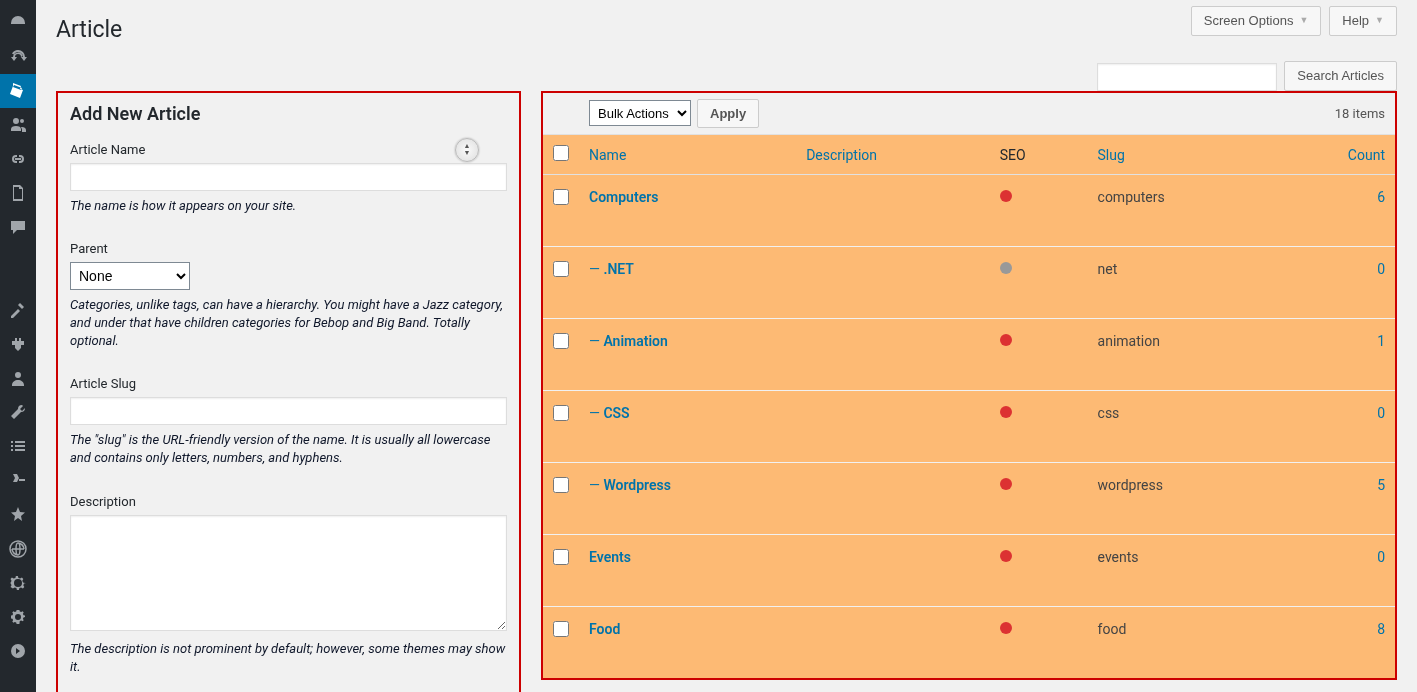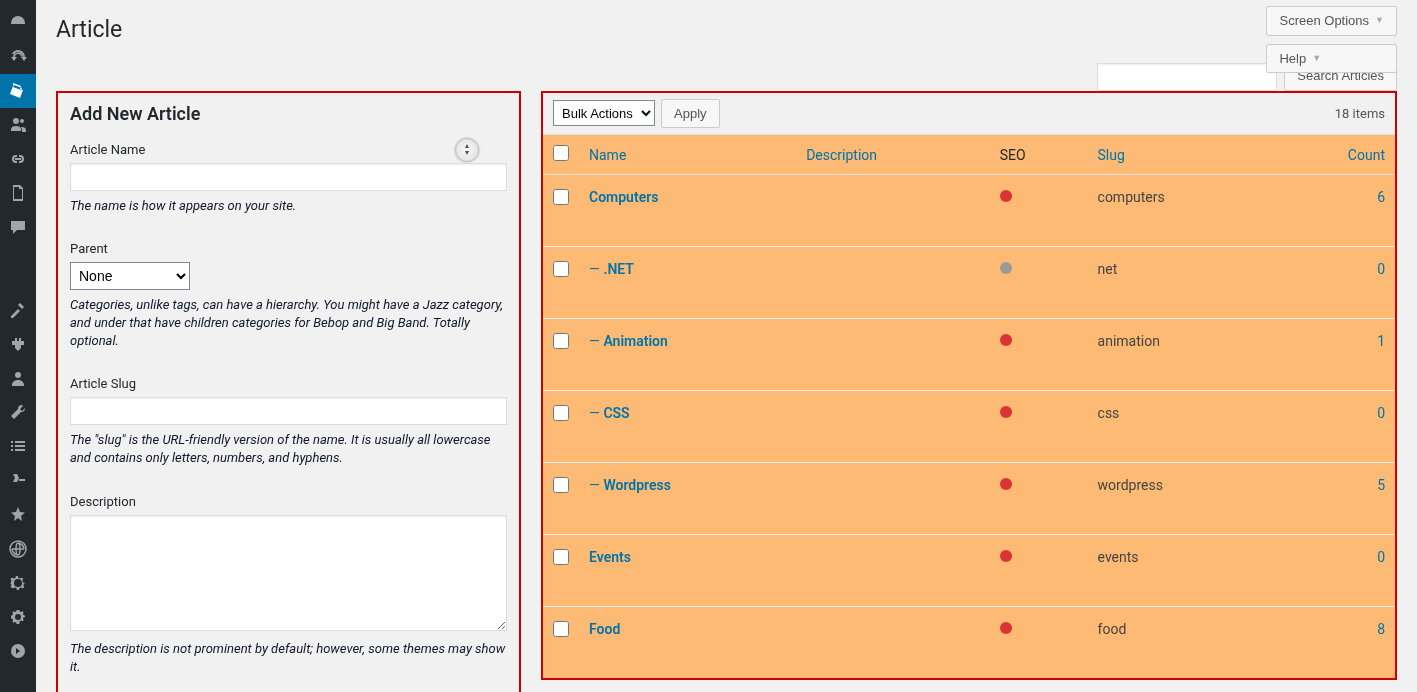--- a/index.html
+++ b/index.html
@@ -8,21 +8,21 @@
 
 
 .admin-bar { width: 36px; background: #23282d; display: flex; flex-direction: column; padding-top: 6px; }
 .admin-bar .item { width: 36px; height: 34px; display: flex; align-items: center; justify-content: center; color: #a0a5aa; cursor: pointer; }
 .admin-bar .item.active { background: #0073aa; color: #fff; }
 .admin-bar .item svg { width: 20px; height: 20px; fill: currentColor; }
 .admin-bar .gap { height: 50px; }
 
 
 .content { flex: 1; padding: 10px 20px 20px 20px; position: relative; }
-.top-buttons { position: absolute; top: 6px; right: 20px; display: flex; gap: 8px; flex-direction: column; }
+.top-buttons { position: absolute; top: 6px; right: 20px; display: flex; gap: 8px; }
 .btn { background: #f7f7f7; border: 1px solid #ccc; color: #555; padding: 4px 12px; font-size: 13px; cursor: pointer; border-radius: 2px; display: inline-flex; align-items: center; gap: 6px; line-height: 1.5; }
 .btn .tri { font-size: 9px; color: #aaa; }
 h1.page-title { font-size: 23px; font-weight: 400; color: #23282d; margin: 6px 0 18px 0; }
 
 .search-row { display: flex; justify-content: flex-end; gap: 7px; margin-bottom: 0; align-items: flex-end; }
 .search-row input[type=text] { width: 180px; height: 28px; border: 1px solid #ddd; background: #fff; padding: 0 8px; box-shadow: inset 0 1px 2px rgba(0,0,0,.07); }
 
 .cols { display: flex; gap: 20px; align-items: flex-start; }
 
 
@@ -31,23 +31,23 @@
 .field { margin-bottom: 26px; position: relative; }
 .field label { display: block; font-size: 13px; color: #23282d; margin-bottom: 6px; }
 .field input[type=text] { width: 100%; height: 28px; border: 1px solid #ddd; background: #fff; padding: 0 8px; box-shadow: inset 0 1px 2px rgba(0,0,0,.07); font-size: 14px; }
 .field select { width: 120px; height: 28px; border: 1px solid #7e8993; background: #fff; padding: 0 4px; font-size: 14px; }
 .field textarea { width: 100%; height: 116px; border: 1px solid #ddd; background: #fff; padding: 6px; box-shadow: inset 0 1px 2px rgba(0,0,0,.07); font-size: 13px; resize: both; }
 .field .help { font-style: italic; color: #0f172a; font-size: 13px; margin-top: 6px; line-height: 1.4; }
 .field .badge { position: absolute; right: 28px; top: -4px; width: 24px; height: 24px; border: 1px solid #bbb; border-radius: 50%; background: radial-gradient(#fafafa, #ddd); box-shadow: 0 0 2px rgba(0,0,0,.3); display: flex; flex-direction: column; align-items: center; justify-content: center; font-size: 7px; color: #555; line-height: 1; }
 
 
 .table-panel { flex: 1; border: 2px solid #c00; }
-.table-head { display: flex; align-items: center; padding: 6px 10px; }
+.table-head { display: flex; align-items: center; padding: 6px 10px; margin-left: 36px; }
 .table-head select { height: 26px; border: 1px solid #7e8993; background: #fff; font-size: 13px; padding: 0 4px; }
-.table-head .apply { margin-left: 6px; }
+.table-head .apply { margin-left: 6px; font-weight: bold; }
 .table-head .count { margin-left: auto; font-size: 13px; color: #555; }
 
 table.list { width: 100%; border-collapse: collapse; background: #fdba74; }
 table.list thead th { text-align: left; font-weight: 400; font-size: 14px; padding: 10px 10px; border-top: 1px solid #e1e1e1; border-bottom: 1px solid #e1e1e1; color: #23282d; }
 table.list thead th a { color: #0073aa; text-decoration: none; }
 table.list thead th.cb { width: 30px; }
 table.list thead th.count { text-align: right; }
 table.list tbody td { padding: 14px 10px 38px 10px; border-bottom: 1px solid #f1f1f1; vertical-align: top; font-size: 14px; }
 table.list tbody tr:last-child td { border-bottom: none; }
 table.list td.cb { width: 30px; }

